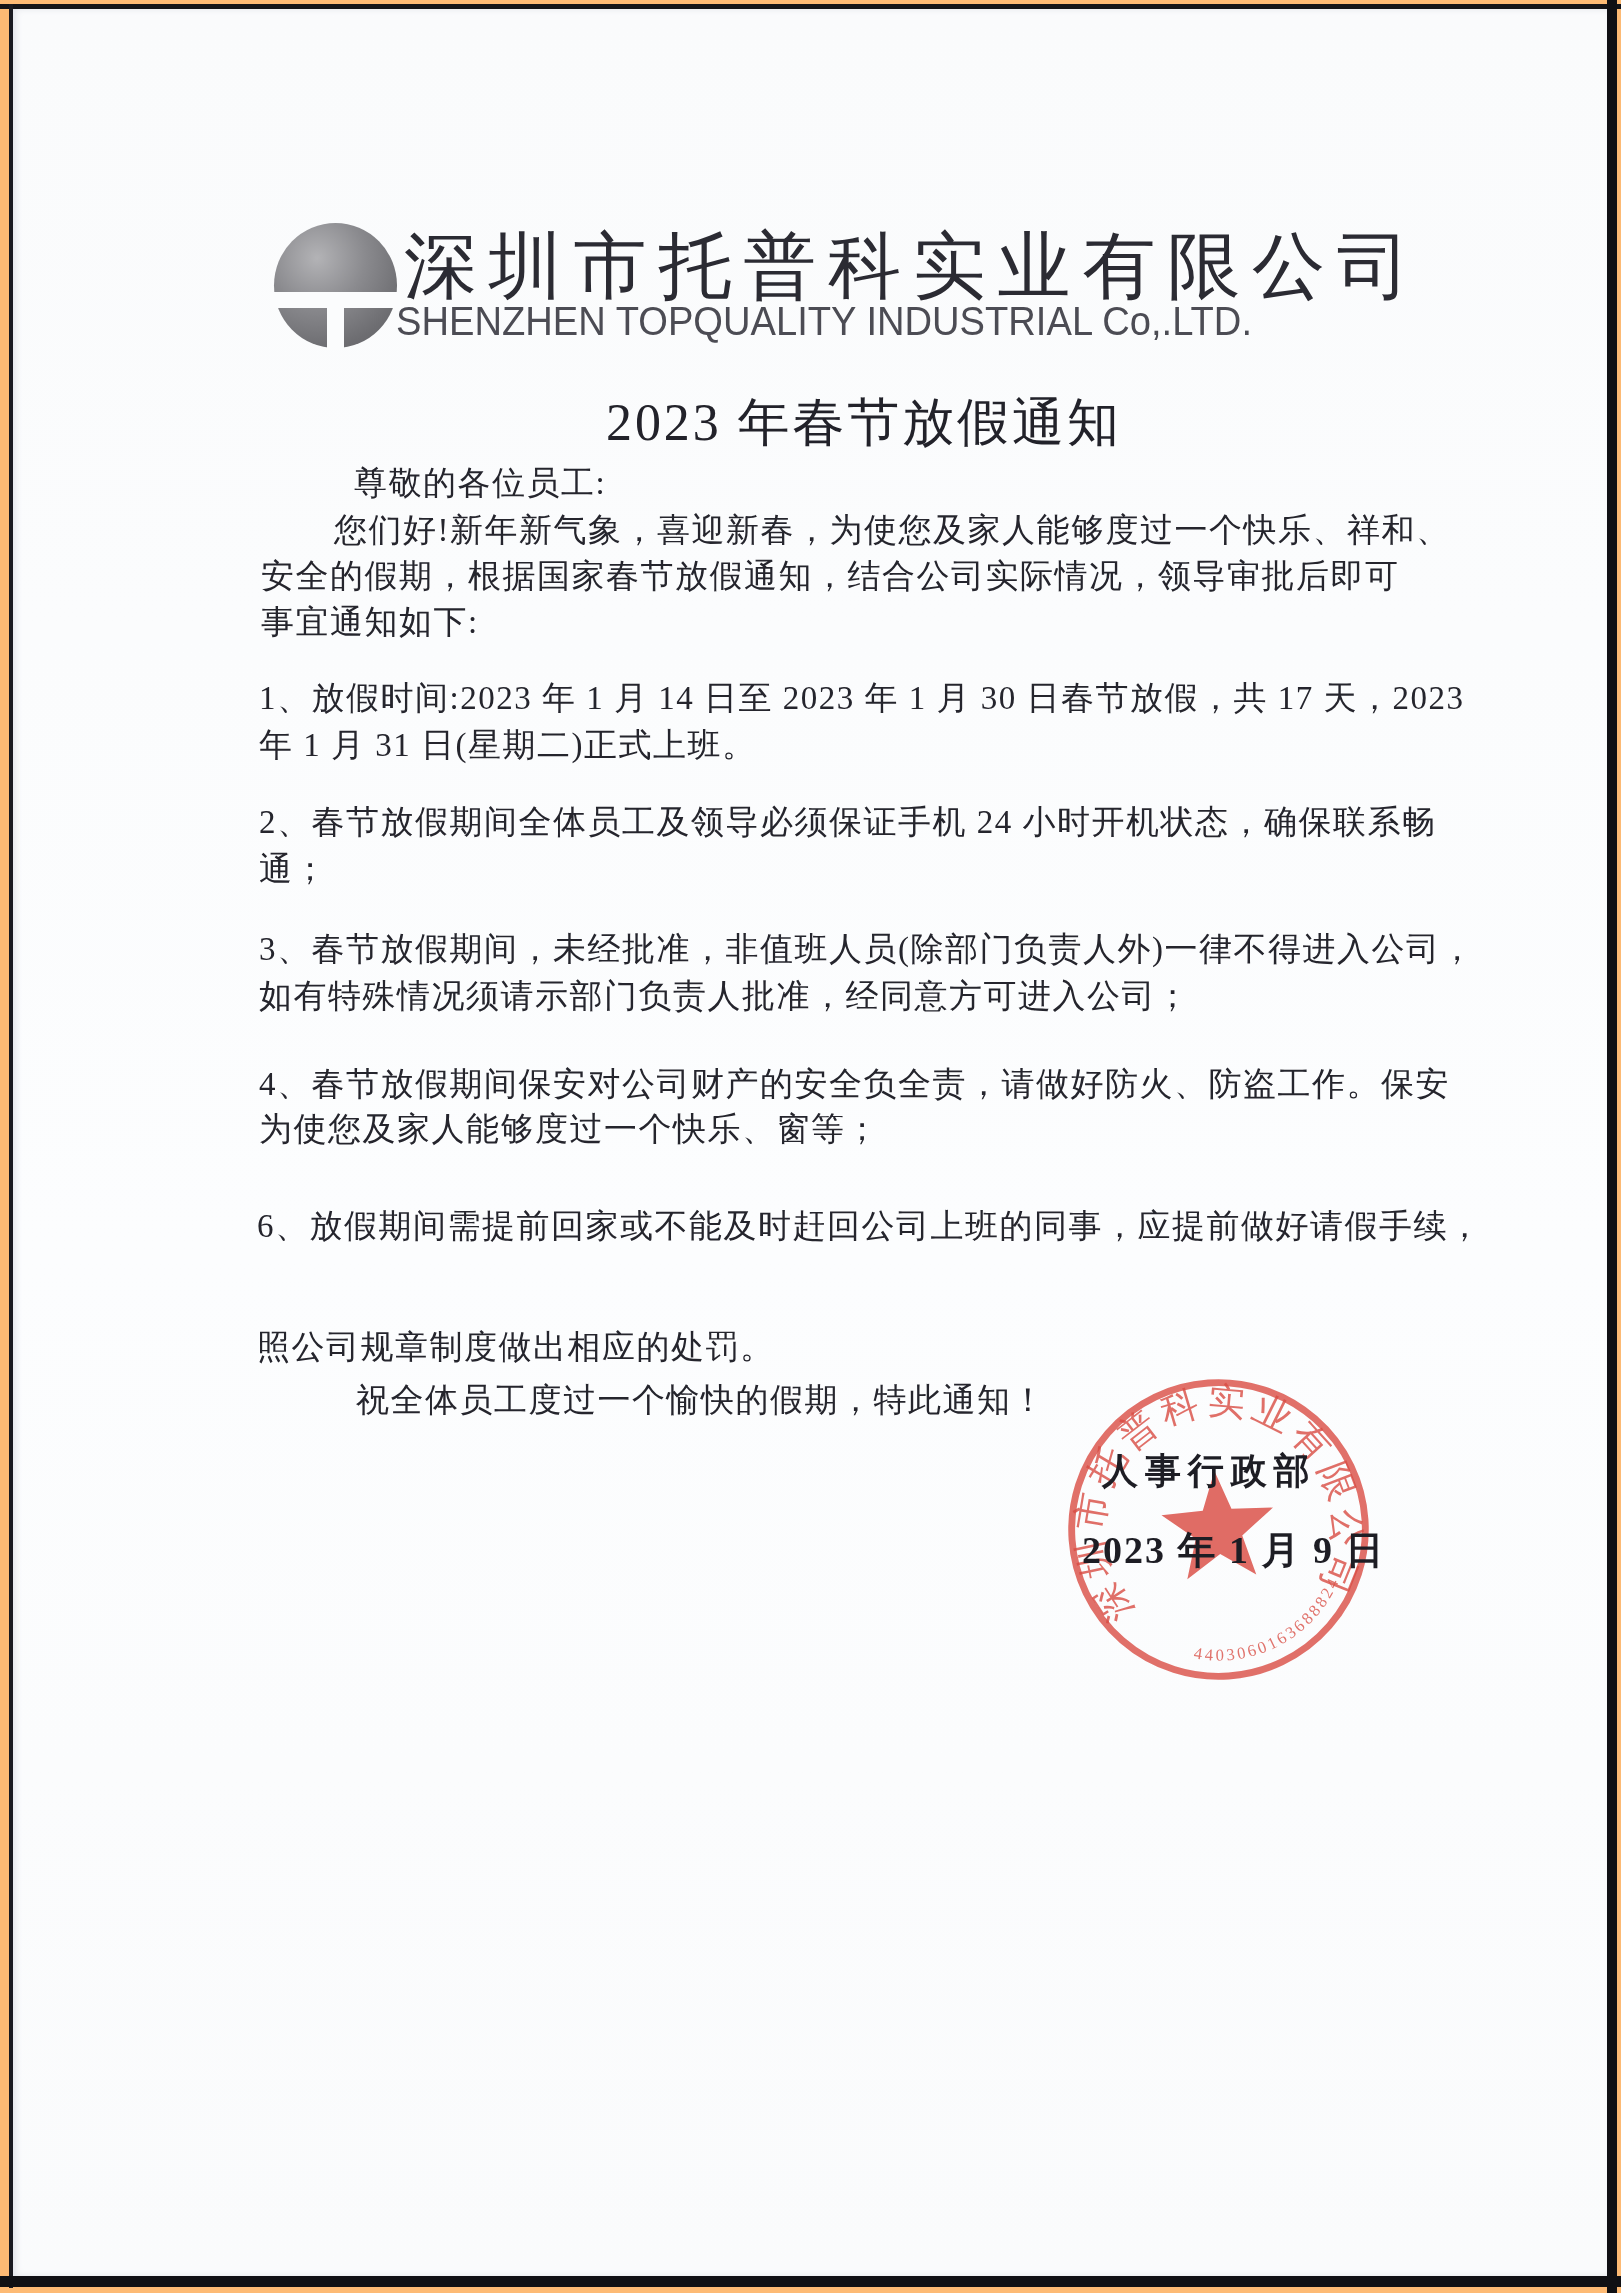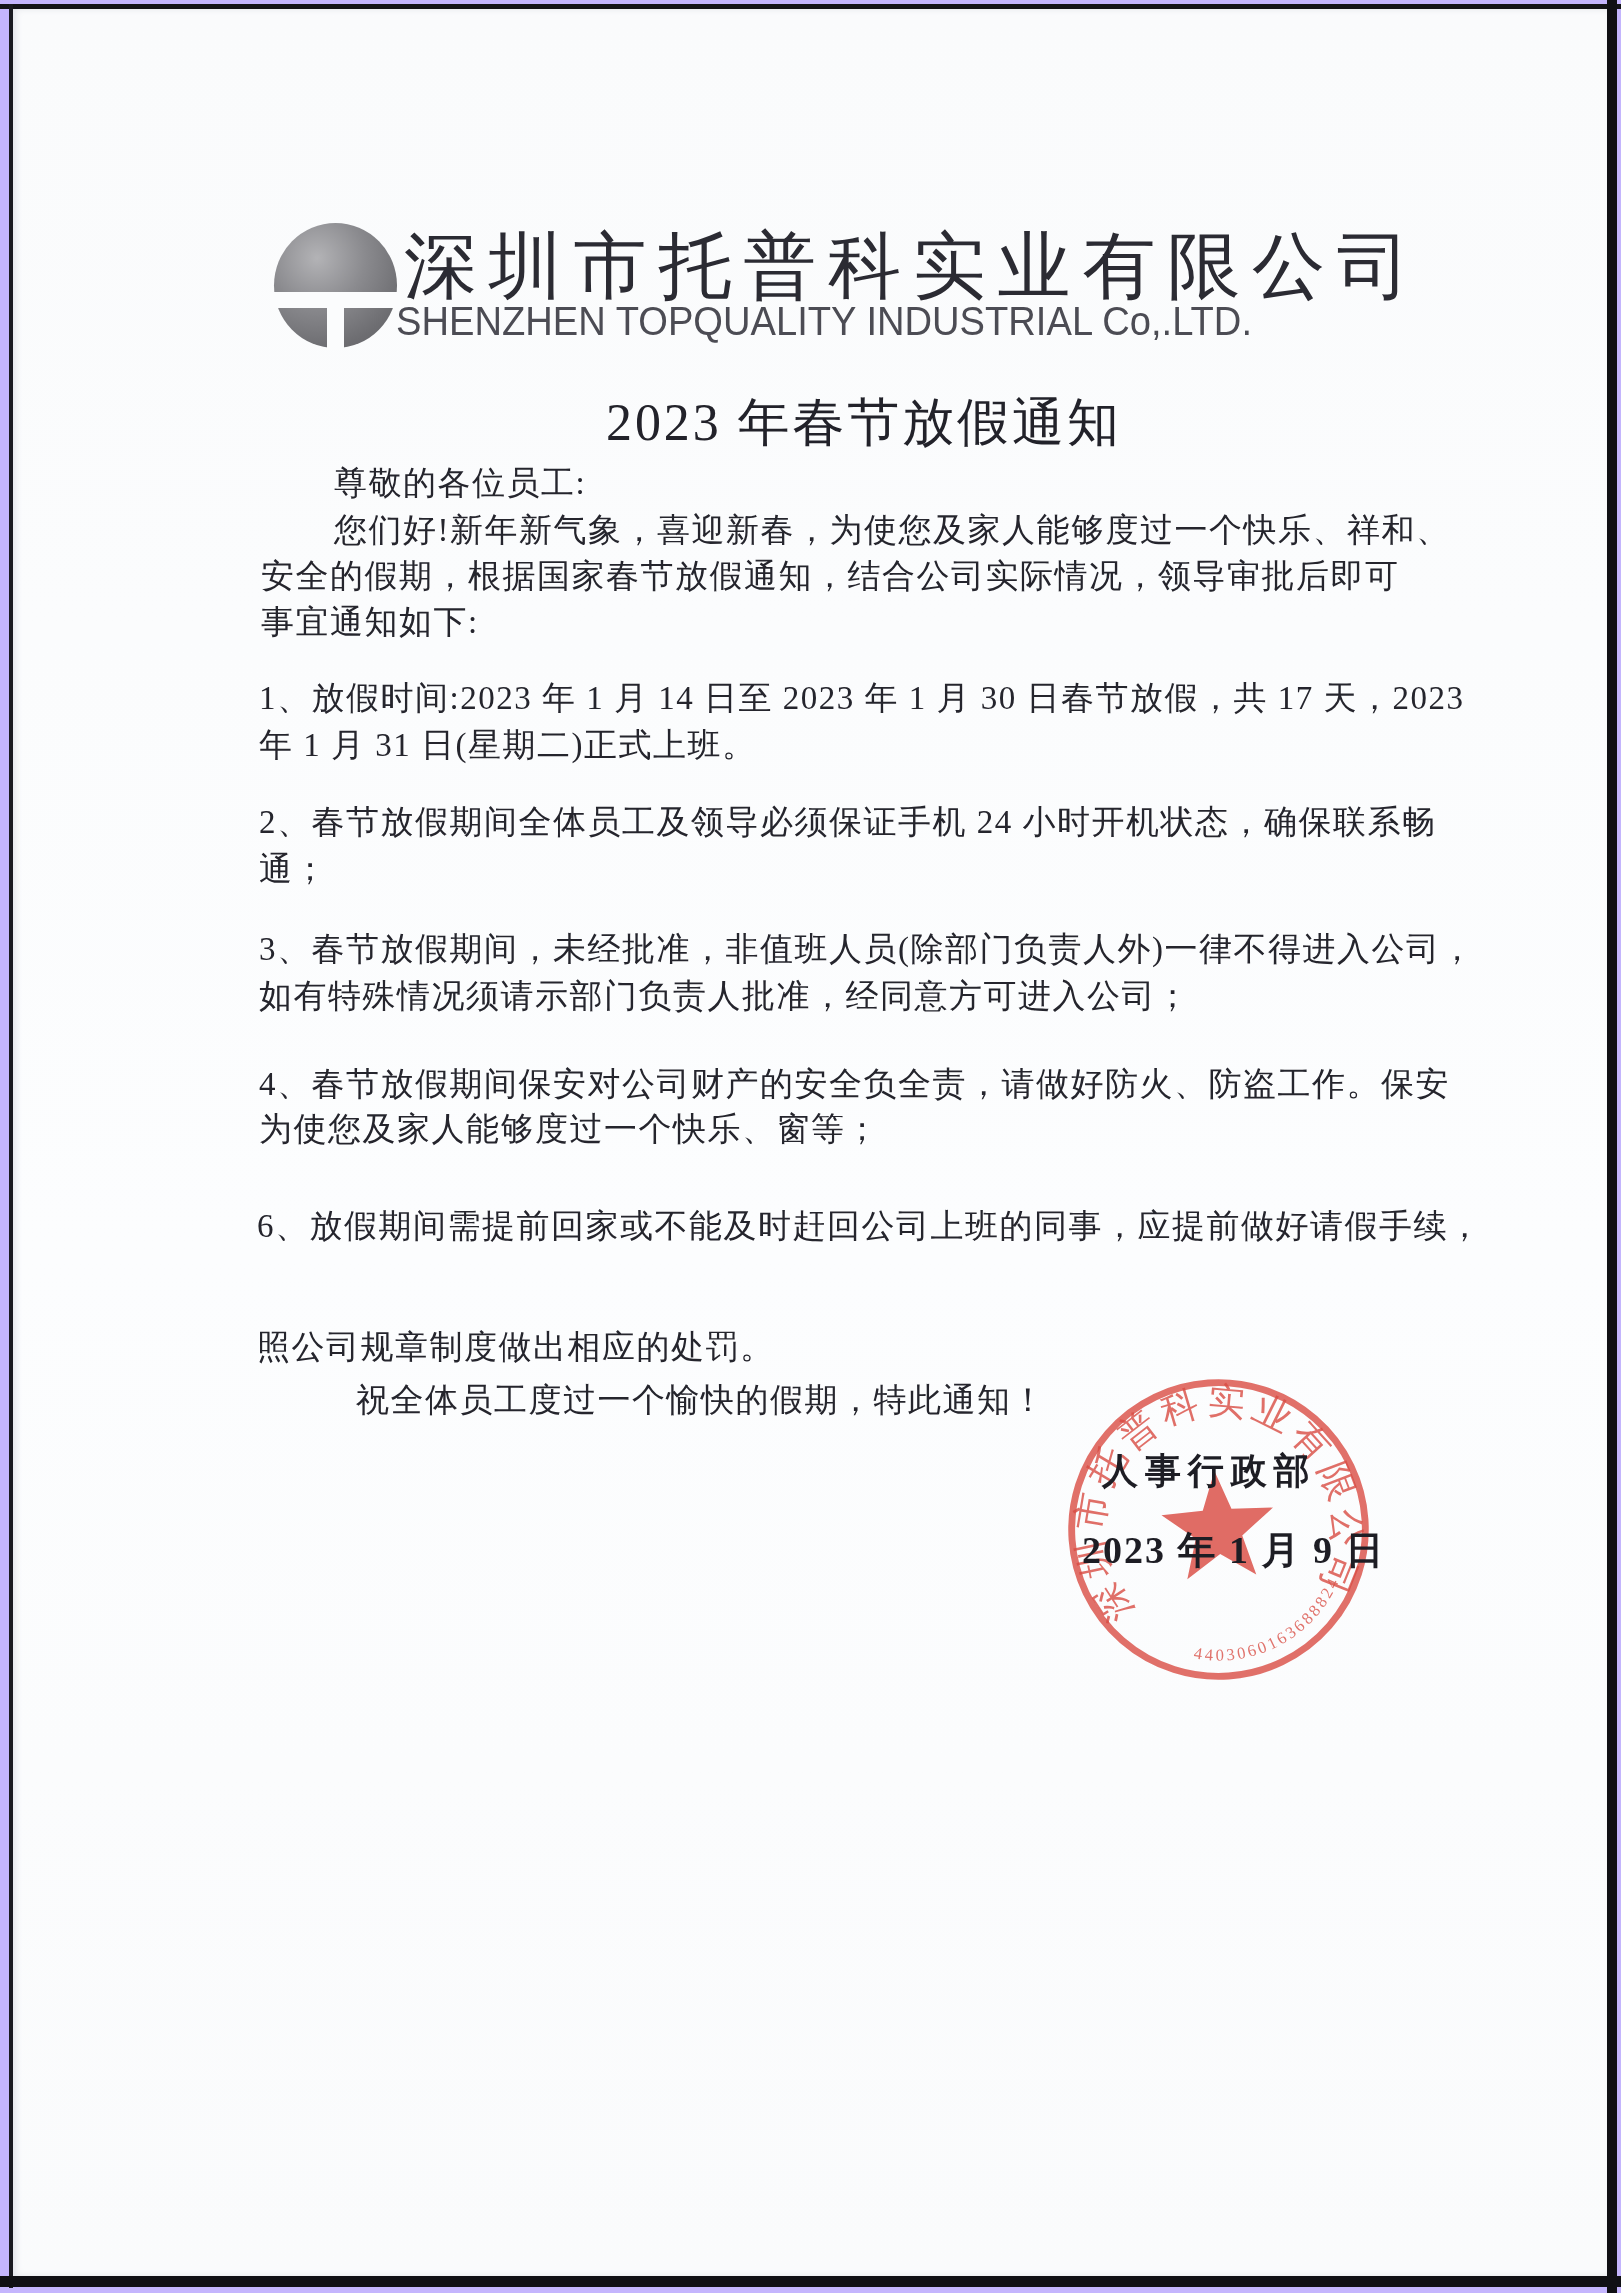--- a/index.html
+++ b/index.html
@@ -1,16 +1,16 @@
 <!DOCTYPE html>
 <html><head>
 <meta charset="utf-8">
 <style>
   html,body{margin:0;padding:0;background:#e8e8e8;}
-  .page{position:relative;width:1621px;height:2294px;background:#c4b5fd;overflow:hidden;
+  .page{position:relative;width:1621px;height:2294px;background:#fdba74;overflow:hidden;
         font-family:"Liberation Serif","DejaVu Serif",serif;}
   
   .frame-top{position:absolute;left:0;top:3.9px;width:1621px;height:4.9px;background:#141418;}
   .frame-left{position:absolute;left:8.8px;top:3.9px;width:3.9px;height:2284px;background:#1a1a20;}
   .frame-right{position:absolute;left:1607px;top:0;width:9.8px;height:2294px;background:#101014;}
   .frame-bottom{position:absolute;left:0;top:2276px;width:1621px;height:10.8px;background:#101014;}
   .paper{position:absolute;left:12.7px;top:8.8px;width:1595px;height:2267px;
          background:linear-gradient(180deg,#fafbfc 0%,#fcfdfe 55%,#fafbfc 100%);
          box-shadow:inset 2.9px 0 5.9px rgba(120,130,150,.18);}
   
@@ -49,21 +49,21 @@
   <div class="logo">
     <div class="ball"></div>
     <div class="bar"></div>
     <div class="stem"></div>
   </div>
   <div class="cn-name">深圳市托普科实业有限公司</div>
   <div class="en-name">SHENZHEN TOPQUALITY INDUSTRIAL Co,.LTD.</div>
 
   <div class="title">2023 年春节放假通知</div>
 
-  <div class="line" style="left:334px;top:461px">尊敬的各位员工:</div>
+  <div class="line" style="left:354px;top:461px">尊敬的各位员工:</div>
   <div class="line" style="left:334px;top:508px">您们好!新年新气象，喜迎新春，为使您及家人能够度过一个快乐、祥和、</div>
   <div class="line" style="left:261px;top:554px">安全的假期，根据国家春节放假通知，结合公司实际情况，领导审批后即可</div>
   <div class="line" style="left:261px;top:600px">事宜通知如下:</div>
 
   <div class="line" style="left:259px;top:676px">1、放假时间:2023 年 1 月 14 日至 2023 年 1 月 30 日春节放假，共 17 天，2023</div>
   <div class="line" style="left:259px;top:723px">年 1 月 31 日(星期二)正式上班。</div>
 
   <div class="line" style="left:259px;top:800px">2、春节放假期间全体员工及领导必须保证手机 24 小时开机状态，确保联系畅</div>
   <div class="line" style="left:259px;top:847px">通；</div>
 

